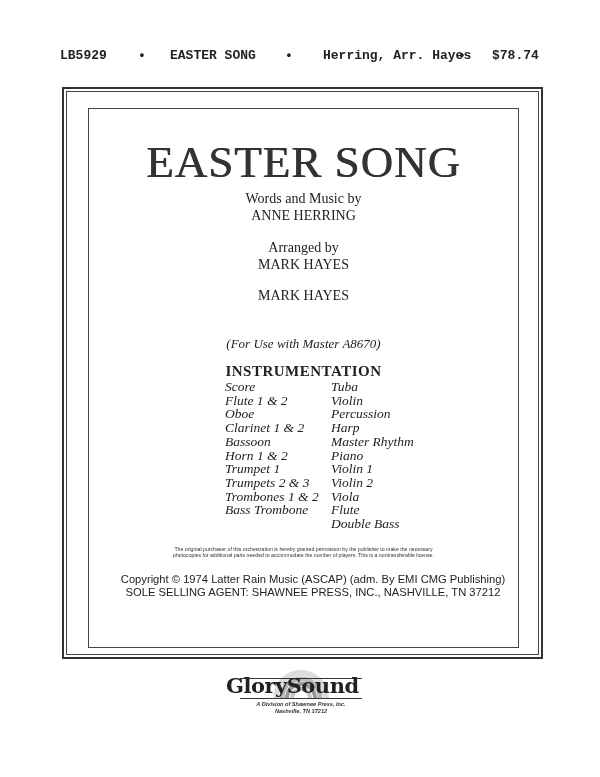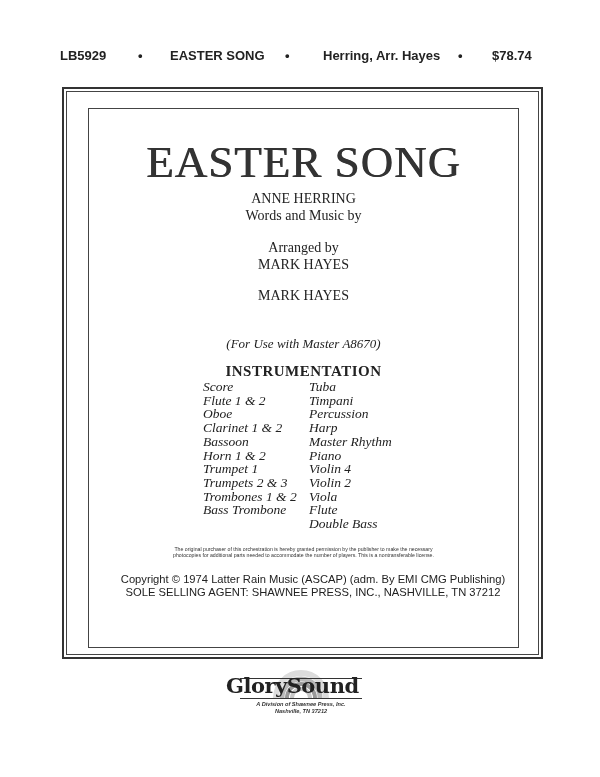--- a/index.html
+++ b/index.html
@@ -2,21 +2,21 @@
 <html><head>
 <meta charset="utf-8">
 <style>
   html, body { margin: 0; padding: 0; }
   body {
     width: 600px; height: 777px; background: #ffffff; position: relative;
     overflow: hidden; color: #1e1e1e;
   }
   .header {
     position: absolute; top: 48px; left: 60px; width: 480px; height: 20px;
-    font-family: Liberation Sans, sans-serif; font-weight: bold; font-size: 13px;
+    font-family: Liberation Mono, monospace; font-weight: bold; font-size: 13px;
     color: #222;
   }
   .header span { position: absolute; top: 0; white-space: nowrap; }
   .outer-frame {
     position: absolute; left: 62px; top: 87px; width: 481px; height: 572px;
     border: 2px solid #333; box-sizing: border-box;
   }
   .outer-frame::after {
     content: ""; position: absolute; left: 2px; top: 2px; right: 2px; bottom: 2px;
     border: 1px solid #444;
@@ -33,21 +33,21 @@
   }
   .credit { font-size: 14px; line-height: 17px; color: #222; }
   .choral { font-size: 13px; font-style: italic; color: #222; }
   .instr-head {
     top: 363px; font-size: 15px; font-weight: bold; letter-spacing: 0.5px; color: #222;
   }
   .instr-col {
     position: absolute; top: 380px; font-family: "Liberation Serif", serif;
     font-style: italic; font-size: 13.5px; line-height: 13.7px; color: #222;
   }
-  .instr-col div { white-space: nowrap; }
+  .instr-col div { white-space: nowrap; margin-left: 22px; }
   .fine {
     position: absolute; left: 88px; width: 431px; text-align: center; top: 546px;
     font-family: "Liberation Sans", sans-serif; font-size: 5.2px; line-height: 6.4px; color: #333;
   }
   .copyright {
     position: absolute; left: 88px; width: 450px; text-align: center; top: 573px;
     font-family: "Liberation Sans", sans-serif; font-size: 11.2px; line-height: 13px; color: #222;
   }
   .logo { position: absolute; left: 226px; top: 660px; width: 150px; height: 70px; }
   .logo-arcs { position: absolute; left: 0; top: 0; }
@@ -75,22 +75,22 @@
   <span style="left:398px">•</span>
   <span style="left:432px">$78.74</span>
 </div>
 
 <div class="outer-frame"></div>
 <div class="inner-frame"></div>
 
 <div class="center serif title">EASTER SONG</div>
 
 <div class="center serif credit" style="top:190px">
+  <div>Words and Music by</div>
   <div>ANNE HERRING</div>
-  <div>Words and Music by</div>
 </div>
 
 <div class="center serif credit" style="top:239px">
   <div>Arranged by</div>
   <div>MARK HAYES</div>
 </div>
 
 <div class="center serif credit" style="top:287px">
   <div>MARK HAYES</div>
 </div>
@@ -107,26 +107,26 @@
   <div>Bassoon</div>
   <div>Horn 1 &amp; 2</div>
   <div>Trumpet 1</div>
   <div>Trumpets 2 &amp; 3</div>
   <div>Trombones 1 &amp; 2</div>
   <div>Bass Trombone</div>
 </div>
 
 <div class="instr-col" style="left:309px">
   <div>Tuba</div>
-  <div>Timpani</div>
+  <div>Violin</div>
   <div>Percussion</div>
   <div>Harp</div>
   <div>Master Rhythm</div>
   <div>Piano</div>
-  <div>Violin 4</div>
+  <div>Violin 1</div>
   <div>Violin 2</div>
   <div>Viola</div>
   <div>Flute</div>
   <div>Double Bass</div>
 </div>
 
 <div class="fine">
   <div>The original purchaser of this orchestration is hereby granted permission by the publisher to make the necessary</div>
   <div>photocopies for additional parts needed to accommodate the number of players.  This is a nontransferable license.</div>
 </div>

